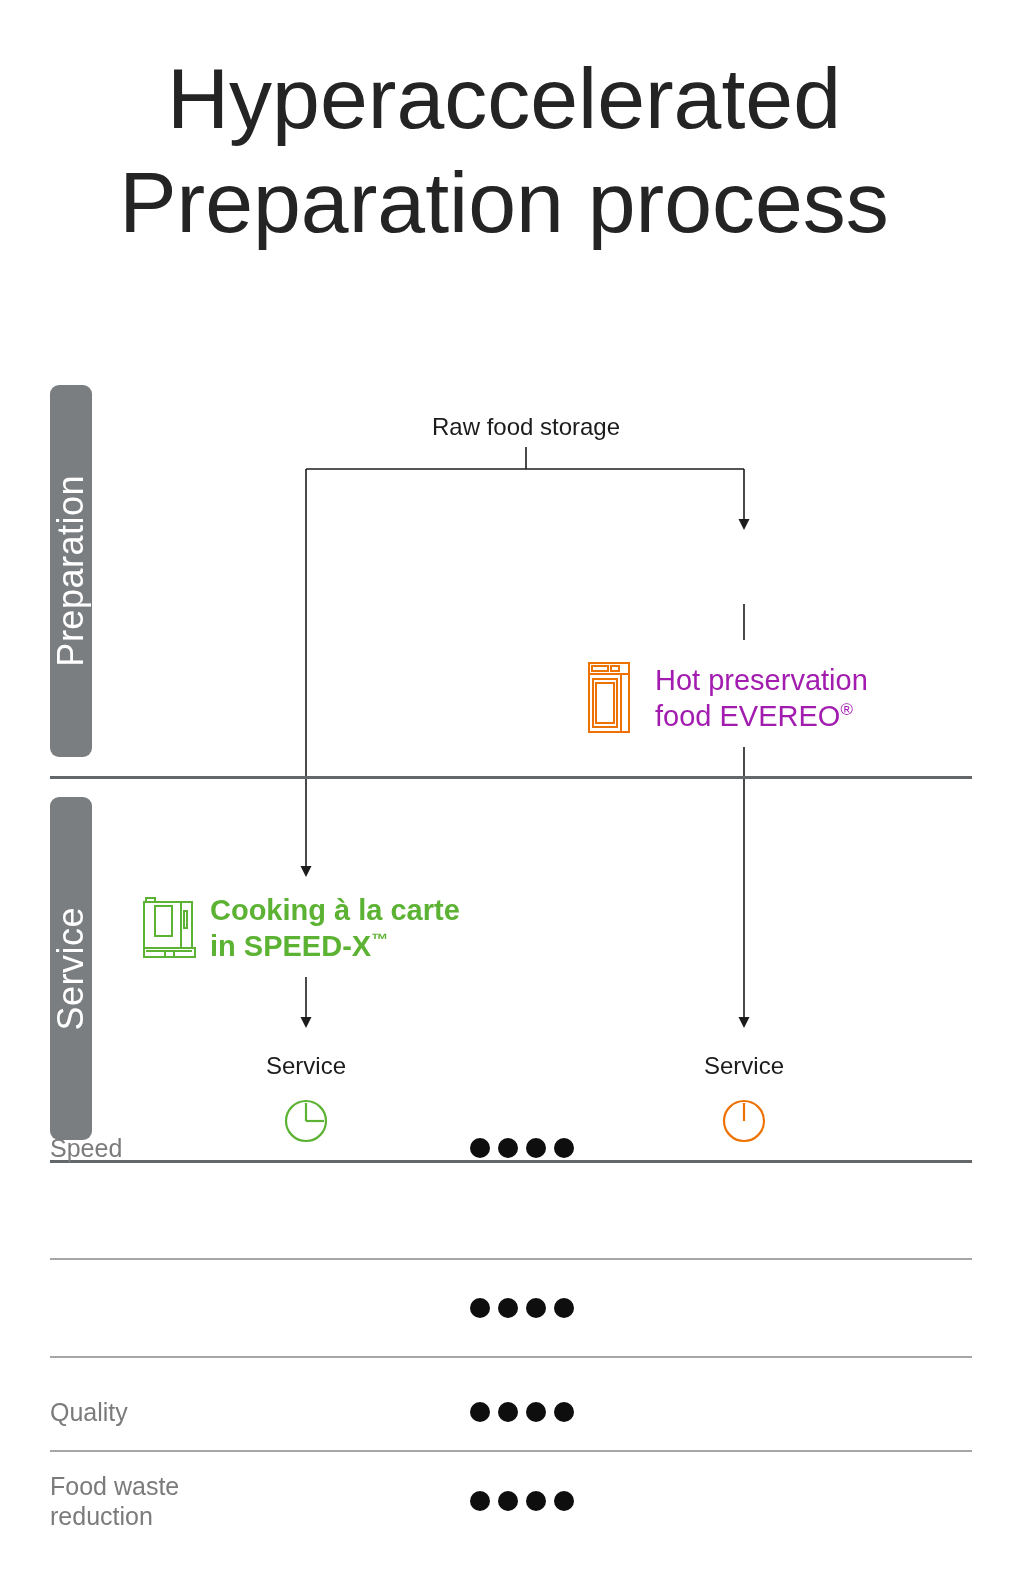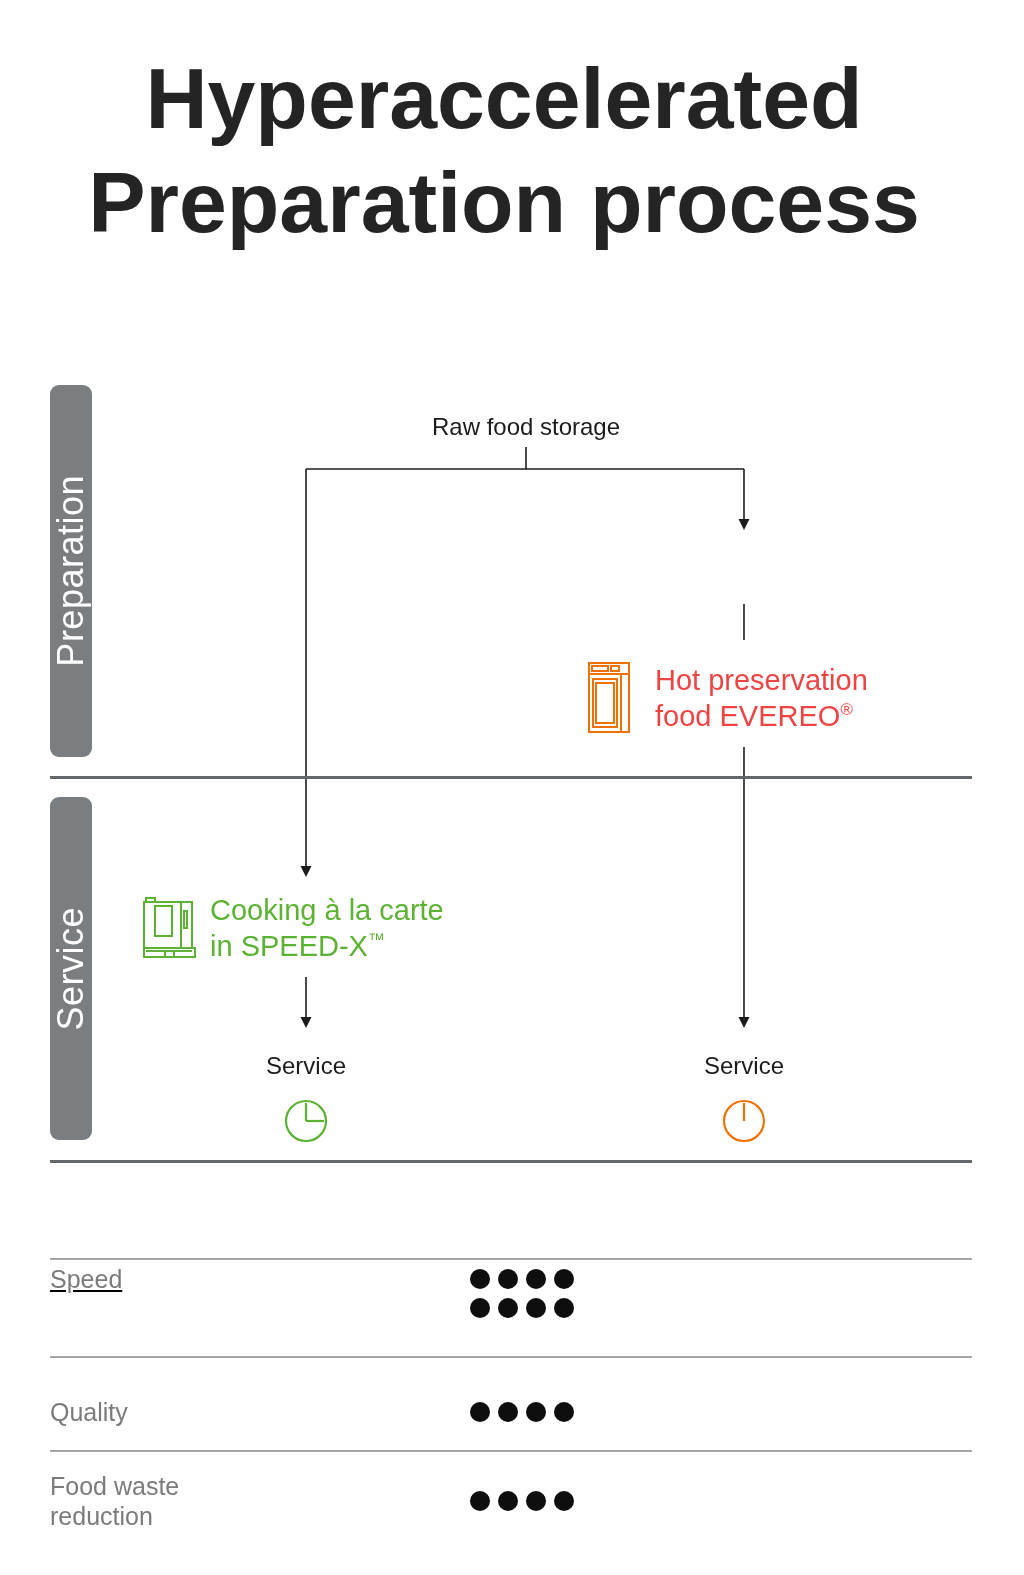--- a/index.html
+++ b/index.html
@@ -1,33 +1,33 @@
 <!DOCTYPE html>
 <html><head>
 <meta charset="utf-8">
 <style>
   html,body{margin:0;padding:0;background:#ffffff;}
   body{font-family:"Liberation Sans", sans-serif;}
   .page{position:relative;width:1024px;height:1575px;background:#fff;overflow:hidden;}
 
   .title{position:absolute;left:0;right:16px;top:46px;text-align:center;
-         font-size:86px;line-height:104px;font-weight:700;color:#242424;letter-spacing:0;}
+         font-size:86px;line-height:104px;font-weight:400;color:#242424;letter-spacing:0;}
 
   .vbar{position:absolute;left:50px;width:42px;background:#7b7e80;border-radius:9px;
         display:flex;align-items:center;justify-content:center;}
   .vbar span{writing-mode:vertical-rl;transform:rotate(180deg);color:#ffffff;
              font-size:36px;letter-spacing:0.5px;}
   .vbar.prep{top:385px;height:372px;}
   .vbar.serv{top:797px;height:343px;}
 
   .flow-label{position:absolute;transform:translateX(-50%);font-size:24px;color:#1c1c1c;white-space:nowrap;}
 
   .step-block{position:absolute;display:flex;align-items:center;}
   .step-text{font-size:29px;line-height:30px;white-space:nowrap;}
-  .step-text.orange{color:#ef4444;}
+  .step-text.orange{color:#a21caf;}
   .step-text.green{color:#5cb233;}
   .step-text sup{font-size:58%;}
 
   .divider{position:absolute;left:50px;width:922px;}
   .divider.strong{height:3px;background:#63676a;}
   .divider.light{height:2px;background:#a6a6a6;}
 
   .overlay{position:absolute;left:0;top:0;pointer-events:none;}
 
   .rating-row{position:absolute;left:50px;width:922px;display:flex;align-items:center;}
@@ -98,21 +98,21 @@
         <rect x="3" y="1" width="9" height="4"></rect>
         <rect x="1" y="5" width="48" height="46"></rect>
         <rect x="12" y="9" width="17" height="30"></rect>
         <path d="M38 5 V51"></path>
         <rect x="41" y="14" width="3" height="17"></rect>
         <rect x="1" y="51" width="51" height="9"></rect>
         <path d="M3 54 H49"></path>
         <rect x="22" y="54" width="9" height="6"></rect>
       </g>
     </svg>
-    <div class="step-text green" style="margin-left:13px;">
+    <div class="step-text green" style="margin-left:13px;font-weight:bold;">
       <div>Cooking à la carte</div>
       <div><span>in SPEED-X</span><sup>™</sup></div>
     </div>
   </div>
 
   <div class="flow-label" style="left:306px;top:1052px;">Service</div>
   <div class="flow-label" style="left:744px;top:1052px;">Service</div>
 
   <svg class="icon-abs" style="left:284px;top:1099px;" width="44" height="44" viewBox="0 0 44 44">
     <g stroke="#5cb233" stroke-width="2.2" fill="none">
@@ -127,21 +127,21 @@
       <path d="M22 22 V4"></path>
     </g>
   </svg>
 
   <div class="divider strong" style="top:776px;"></div>
   <div class="divider strong" style="top:1160px;"></div>
   <div class="divider light" style="top:1258px;"></div>
   <div class="divider light" style="top:1356px;"></div>
   <div class="divider light" style="top:1450px;"></div>
 
-  <div class="rating-row" style="top:1229px;height:99px;text-decoration:underline;">
+  <div class="rating-row" style="top:1098px;height:99px;">
     <div class="rating-label">Speed</div>
     <div class="dots">
         <div class="dot"></div>
         <div class="dot"></div>
         <div class="dot"></div>
         <div class="dot"></div>
       </div>
   </div>
   <div class="rating-row" style="top:1260px;height:96px;">
     <div class="dots">

